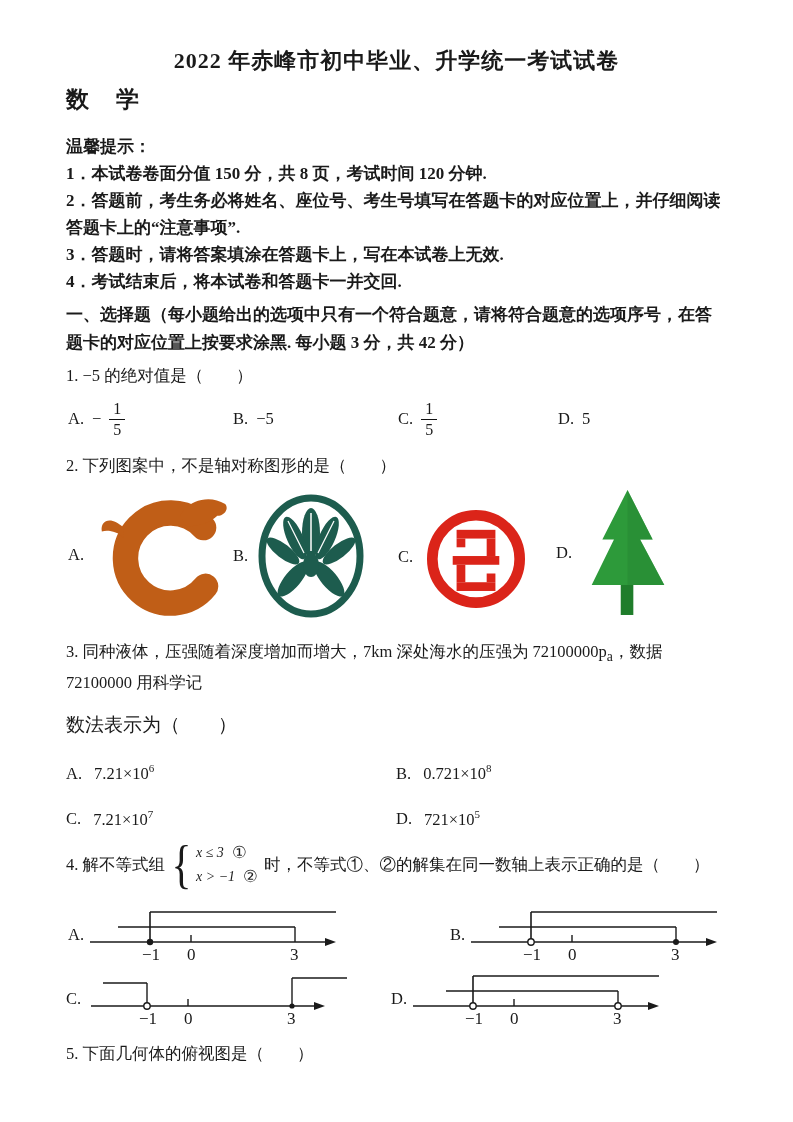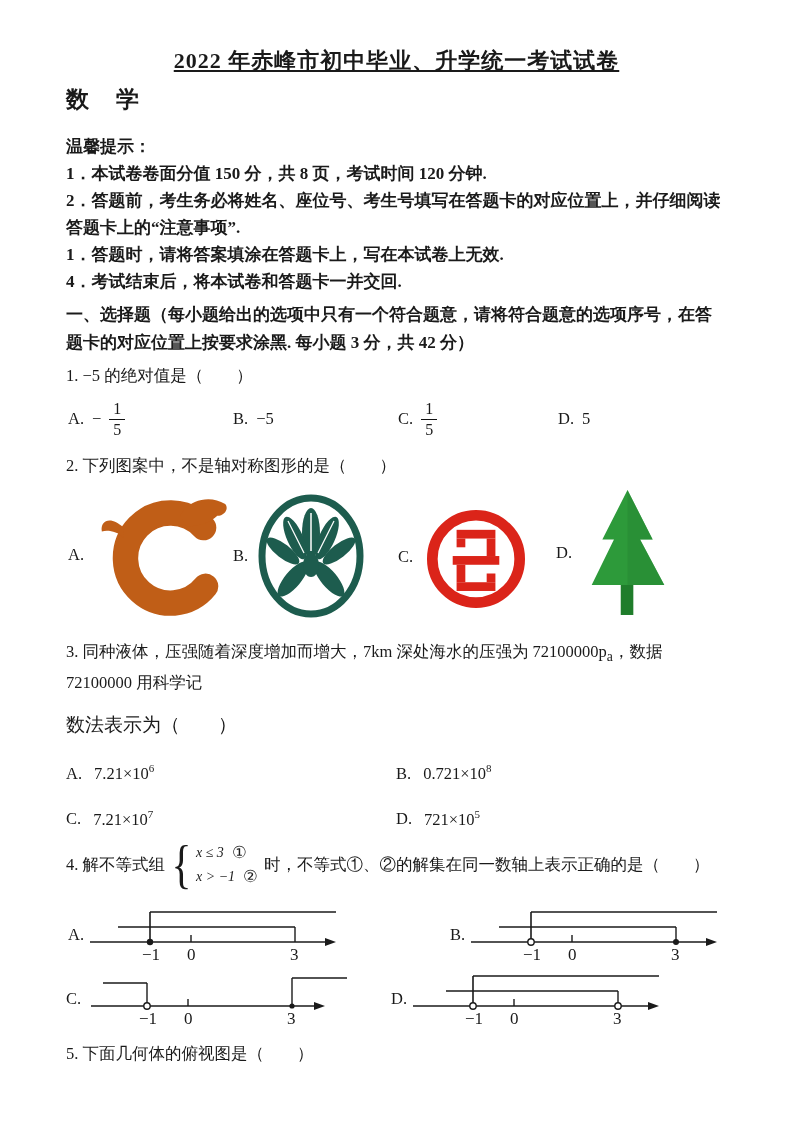--- a/index.html
+++ b/index.html
@@ -3,21 +3,21 @@
 <meta charset="utf-8">
 <style>
   * { margin:0; padding:0; box-sizing:border-box; }
   body { background:#e8e8e8; font-family:"Liberation Serif","DejaVu Serif",serif; }
   .page {
     width:793px; height:1122px; margin:0 auto; background:#ffffff;
     position:relative; overflow:hidden; color:#1a1a1a;
   }
   .content { padding:46px 66px 0 66px; }
 
-  .title { text-align:center; font-size:22px; font-weight:bold; letter-spacing:1px;text-decoration:underline; }
+  .title { text-align:center; font-size:22px; font-weight:bold; letter-spacing:1px; }
   .subject { text-align:left; font-size:23px; font-weight:bold; margin-top:8px; letter-spacing:2px; }
 
   .tips { margin-top:18px; font-size:17px; font-weight:bold; line-height:27px; }
   .tips p { margin:0; }
 
   .section-heading { margin-top:6px; font-size:17px; font-weight:bold; line-height:28px; }
 
   .stem { font-size:16.5px; line-height:26px; margin-top:6px; }
 
   
@@ -70,21 +70,21 @@
 <div class="page">
   <div class="content">
 
     <div class="title">2022 年赤峰市初中毕业、升学统一考试试卷</div>
     <div class="subject">数　学</div>
 
     <div class="tips">
       <p>温馨提示：</p>
       <p>1．本试卷卷面分值 150 分，共 8 页，考试时间 120 分钟.</p>
       <p>2．答题前，考生务必将姓名、座位号、考生号填写在答题卡的对应位置上，并仔细阅读答题卡上的“注意事项”.</p>
-      <p>1．答题时，请将答案填涂在答题卡上，写在本试卷上无效.</p>
+      <p>3．答题时，请将答案填涂在答题卡上，写在本试卷上无效.</p>
       <p>4．考试结束后，将本试卷和答题卡一并交回.</p>
     </div>
 
     <div class="section-heading">一、选择题（每小题给出的选项中只有一个符合题意，请将符合题意的选项序号，在答题卡的对应位置上按要求涂黑. 每小题 3 分，共 42 分）</div>
 
     <div class="stem">1. −5 的绝对值是（　　）</div>
     <div class="q1-opts">
       <div class="q1-opt o-a">
         <span>A.</span>
         <span>−</span>

